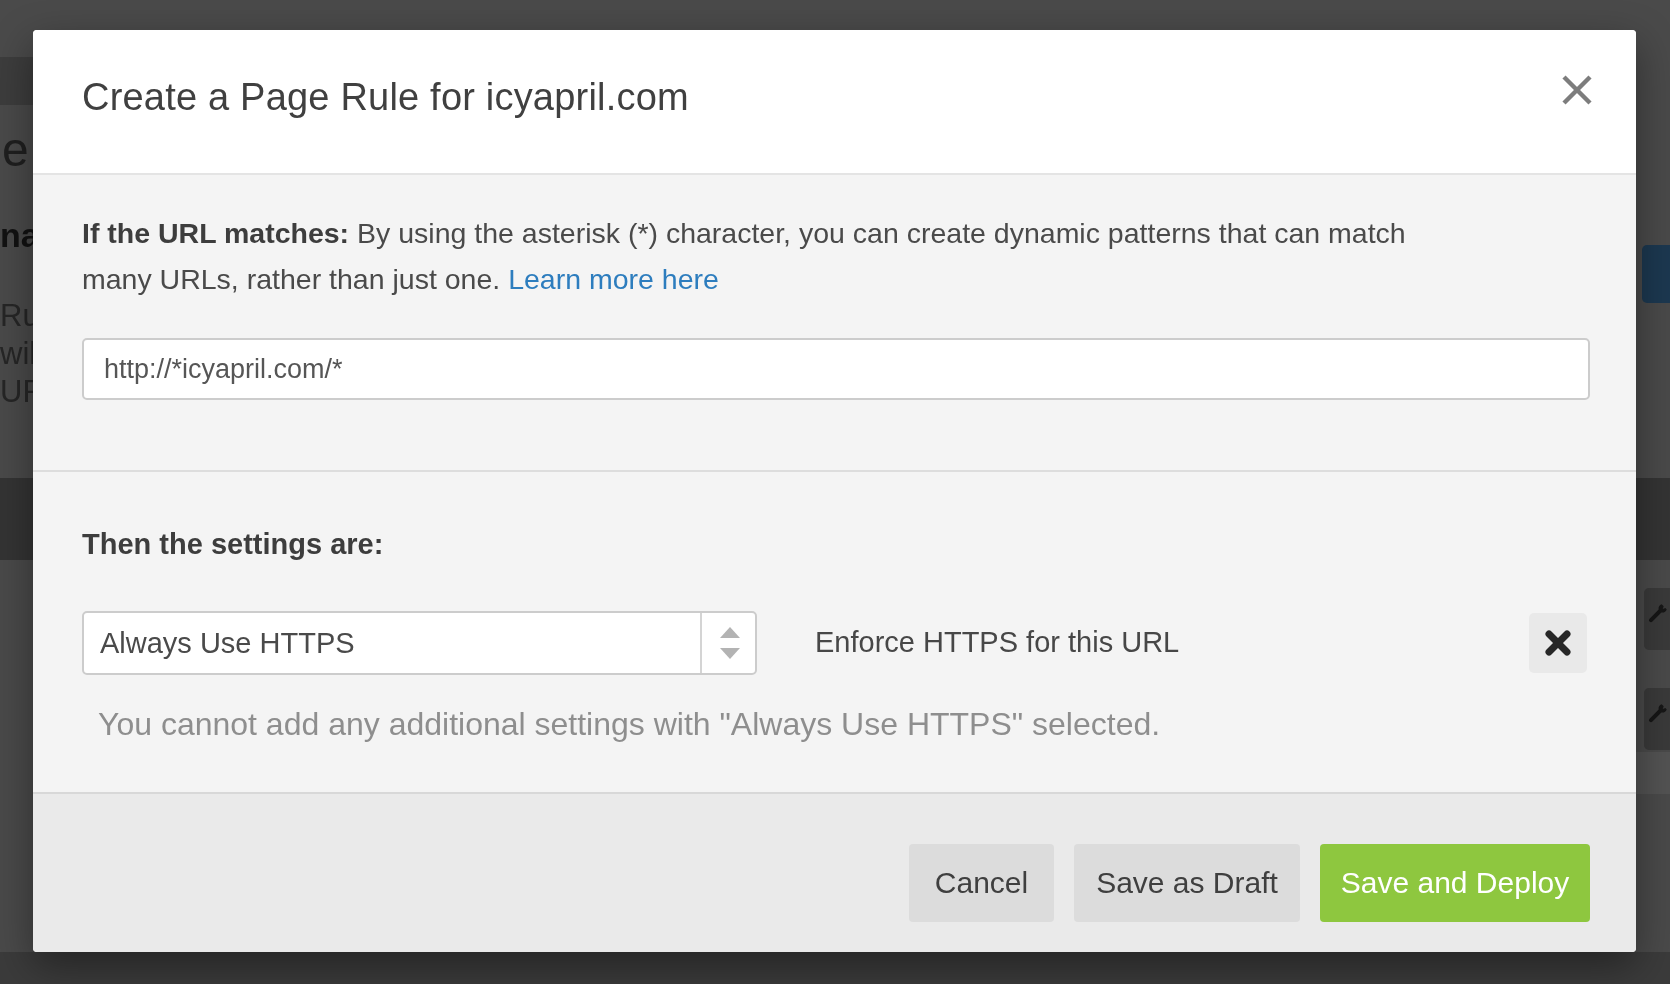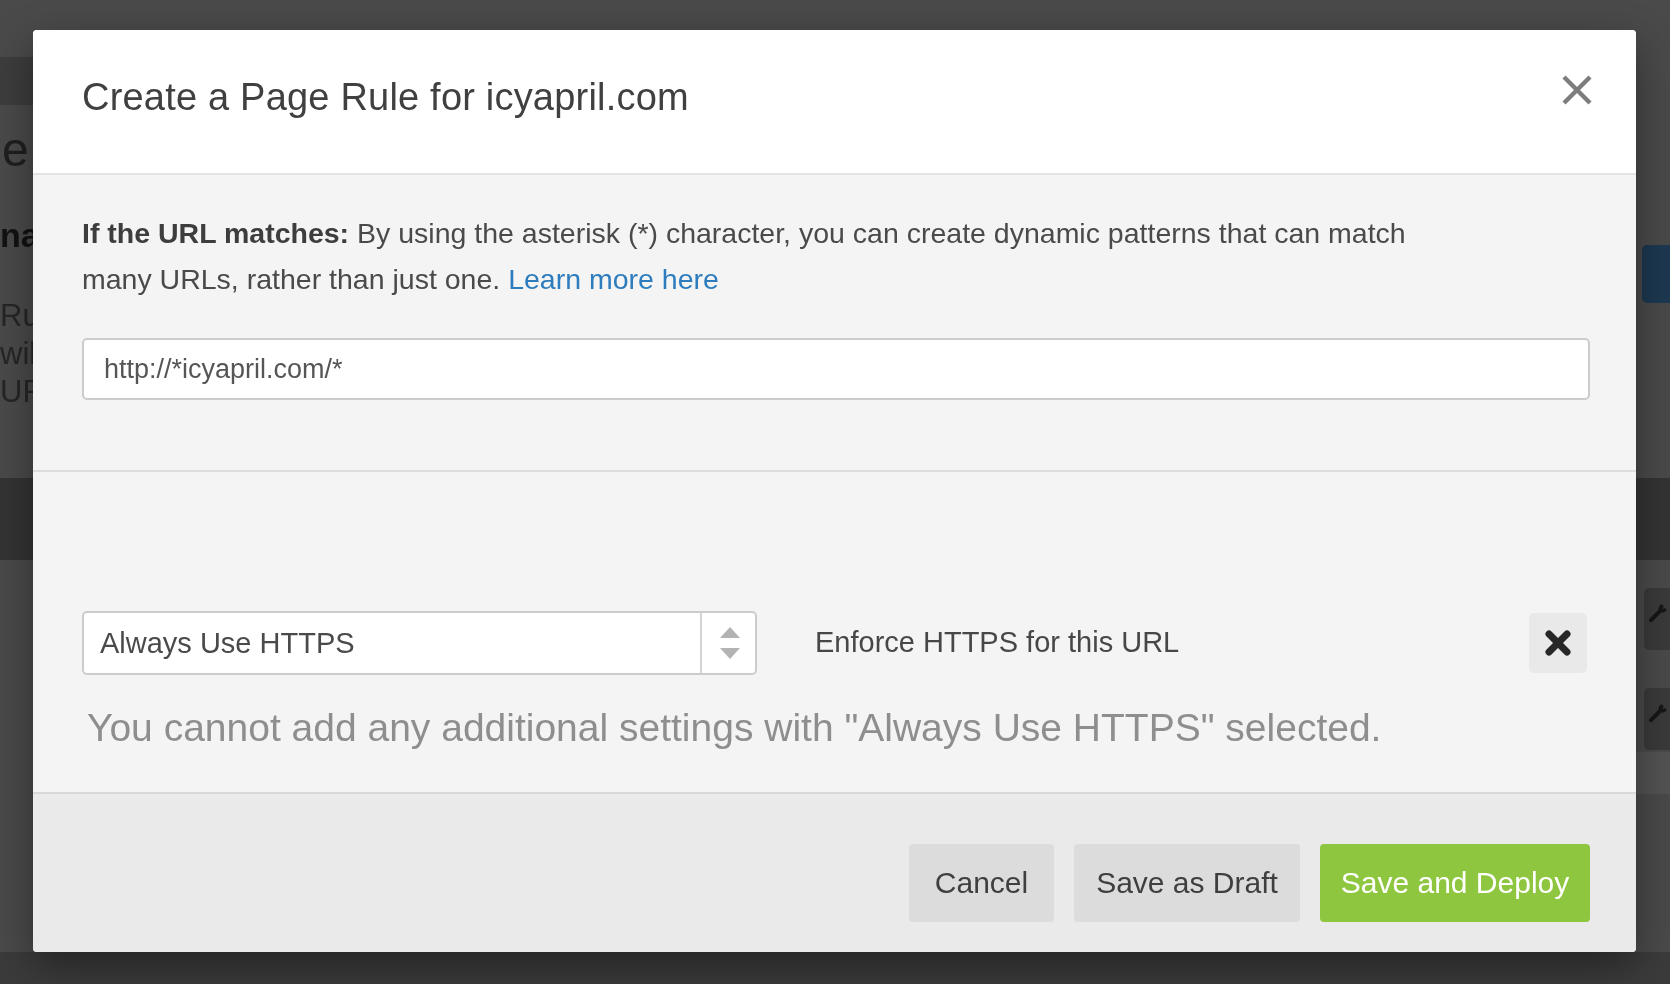--- a/index.html
+++ b/index.html
@@ -90,21 +90,21 @@
     border-left:10px solid transparent; border-right:10px solid transparent;
     border-top:11px solid #b3b3b3; }
   .setting-desc{
     position:absolute; left:782px; top:596px; font-size:29px; color:#474747;
   }
   .remove-setting-btn{
     position:absolute; left:1496px; top:583px; width:58px; height:60px;
     background:#e9e9e9; border:none; border-radius:5px; cursor:pointer;
   }
   .setting-note{
-    position:absolute; left:54px; top:676px; font-size:39px; color:#8e8e8e;
+    position:absolute; left:65px; top:676px; font-size:32px; color:#8e8e8e;
   }
   
   .modal-footer{
     position:absolute; left:0; top:762px; width:100%; height:160px;
     background:#eaeaea; border-top:2px solid #d8d8d8; border-radius:0 0 4px 4px;
   }
   .btn{
     position:absolute; top:50px; height:78px; border:none; border-radius:4px;
     font-family:"Liberation Sans", sans-serif; font-size:30px; cursor:pointer;
   }
@@ -153,20 +153,21 @@
         </svg>
       </button>
     </div>
 
     <div class="url-paragraph"><b>If the URL matches:</b><span> By using the asterisk (*) character, you can create dynamic patterns that can match many URLs, rather than just one. </span><a class="link">Learn more here</a></div>
 
     <input class="url-input" type="text" value="http://*icyapril.com/*" style="">
 
     <div class="body-divider"></div>
 
+    <div class="settings-heading">Then the settings are:</div>
 
     <div class="setting-select">
       <div class="value">Always Use HTTPS</div>
       <div class="stepper">
         <div class="tri-up"></div>
         <div class="tri-down"></div>
       </div>
     </div>
 
     <div class="setting-desc">Enforce HTTPS for this URL</div>

